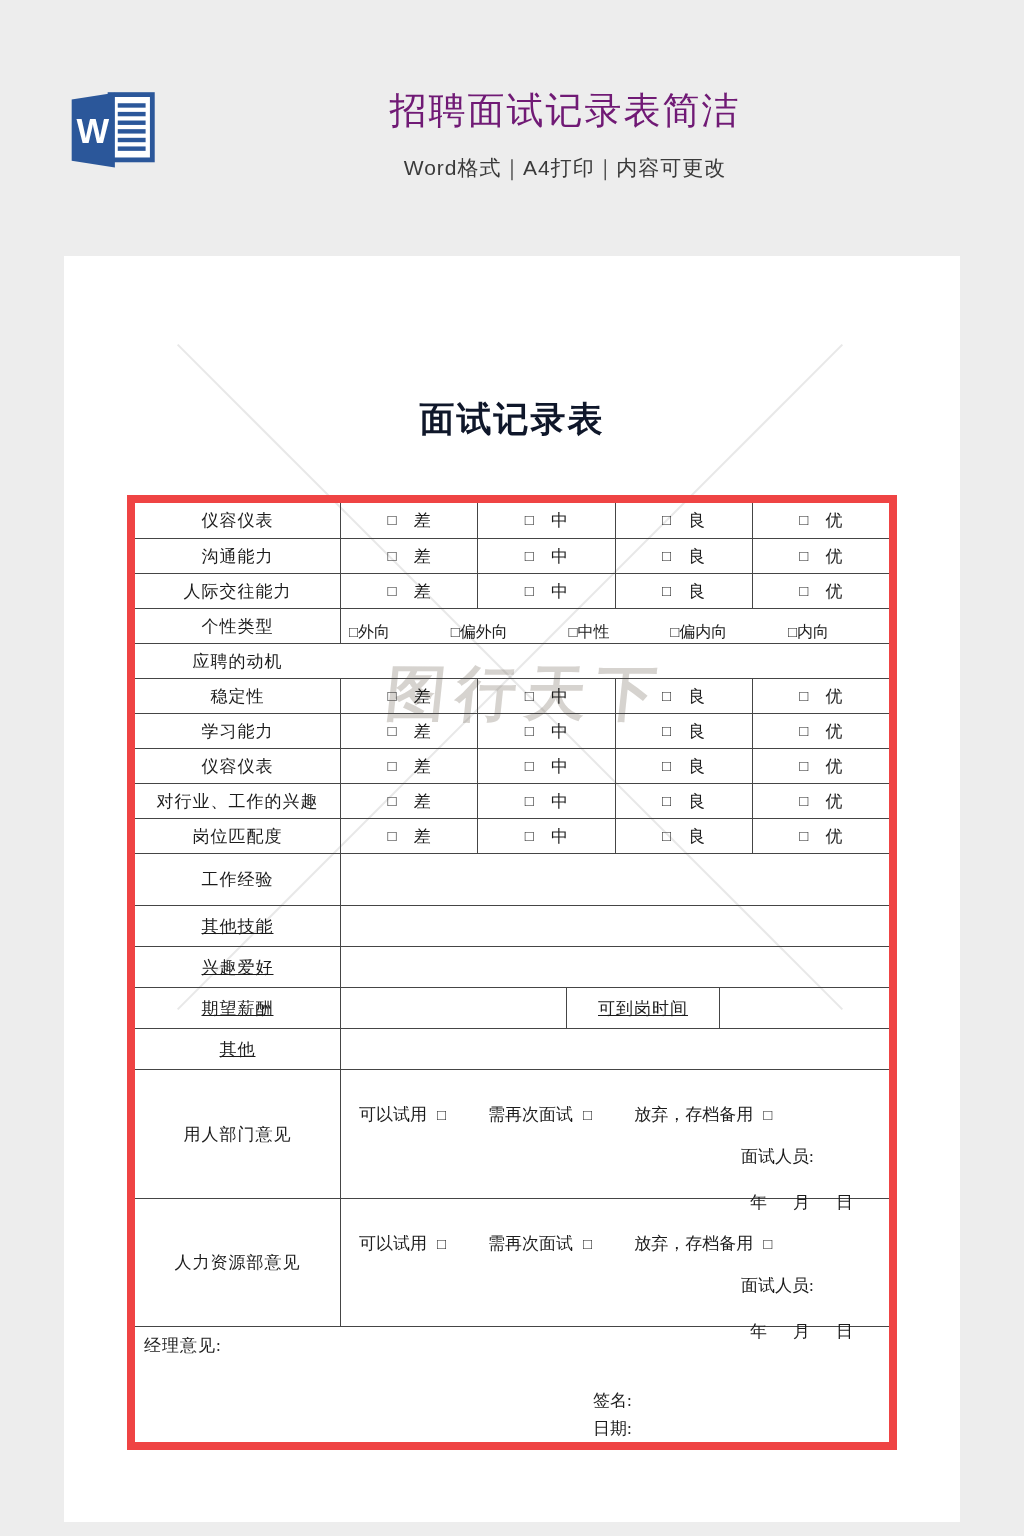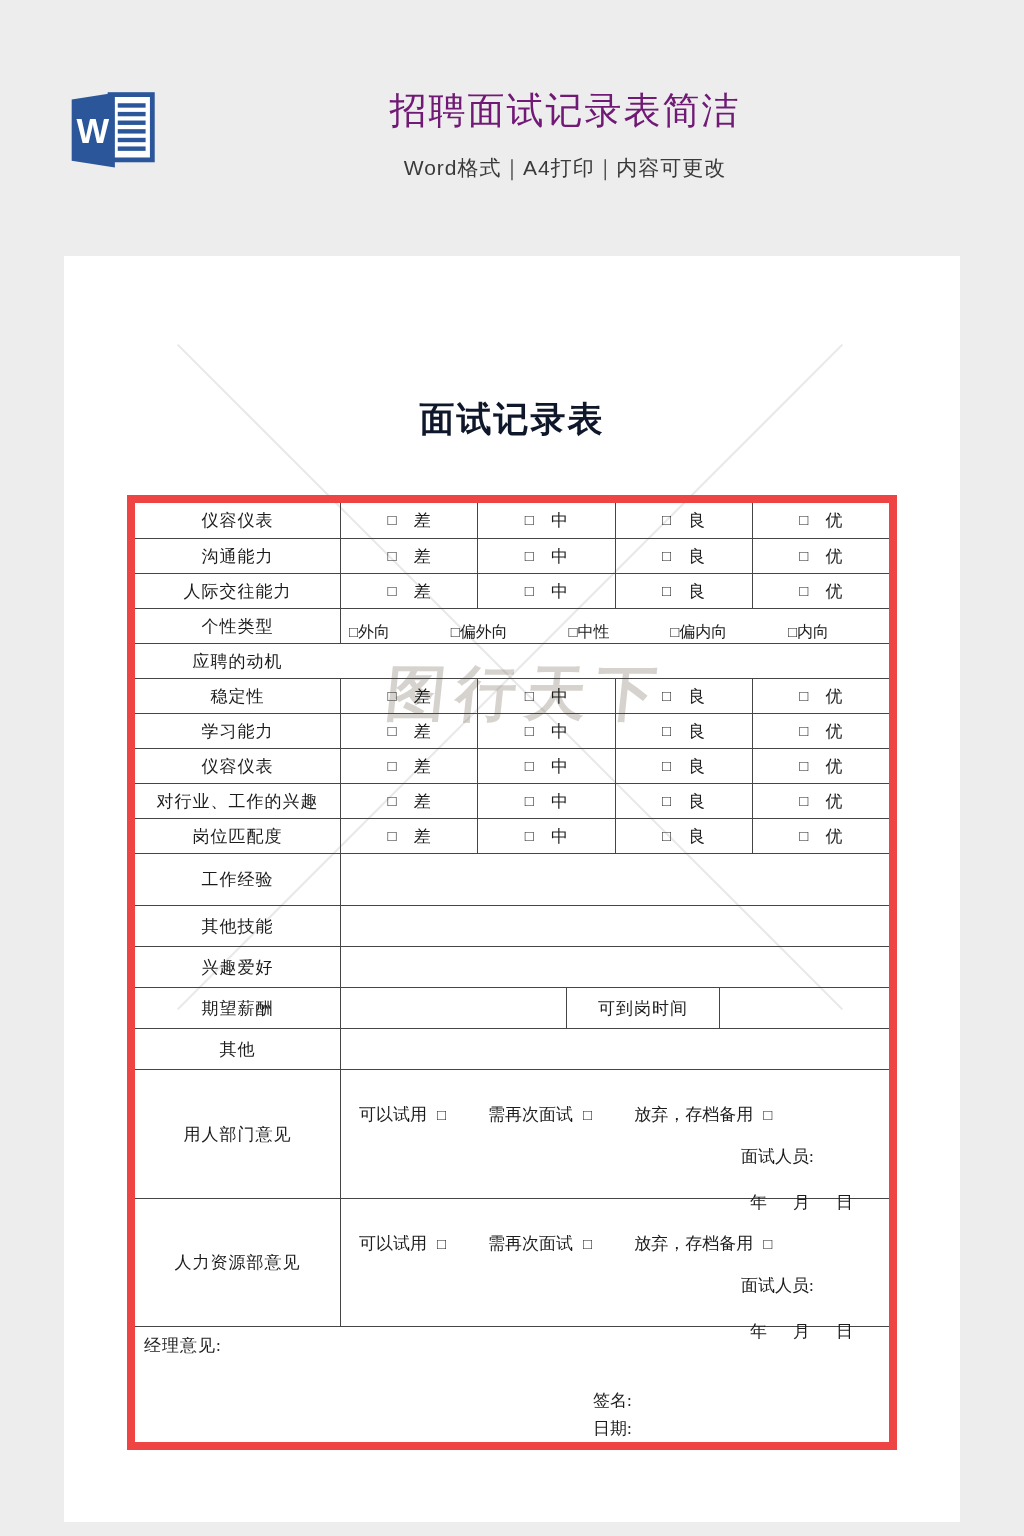--- a/index.html
+++ b/index.html
@@ -27,21 +27,21 @@
     left:-24px;top:420px;pointer-events:none;}
   .wm-line.a{transform:rotate(45deg);}
   .wm-line.b{transform:rotate(-45deg);}
   
   .tbl{position:absolute;left:63px;top:239px;width:770px;border:8px solid #ef4444;
     background:transparent;box-sizing:border-box;}
   .trow{display:flex;box-sizing:border-box;}
   .trow + .trow{border-top:1px solid #454545;}
   .cell{box-sizing:border-box;min-width:0;}
   .cell + .cell{border-left:1px solid #454545;}
-  .r35{height:35px;} .r52{height:52px;} .r41{height:41px;}
+  .r35{height:35px;} .r52{height:52px;} .r41{height:41px;text-decoration:underline;}
   .r129{height:129px;} .r128{height:128px;} .r115{height:116px;}
   .lbl{width:205px;flex:0 0 205px;display:flex;align-items:center;justify-content:center;
     font-size:17px;letter-spacing:1px;text-align:center;}
   .grade{flex:1 1 0;display:flex;align-items:center;justify-content:center;font-size:17px;}
   .cb{font-size:15px;color:#222;}
   .grade .cb{margin-right:17px;}
   .fill{flex:1 1 0;}
   .inline-opts{flex:1 1 0;display:flex;align-items:flex-end;justify-content:space-between;
     padding:0 60px 0 8px;font-size:16px;}
   .inline-opts .opt{white-space:nowrap;}

